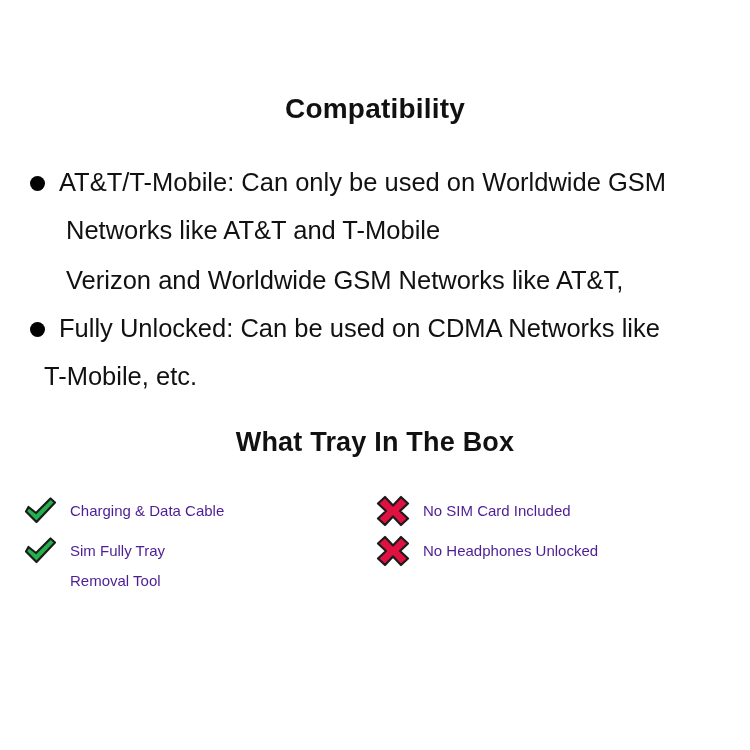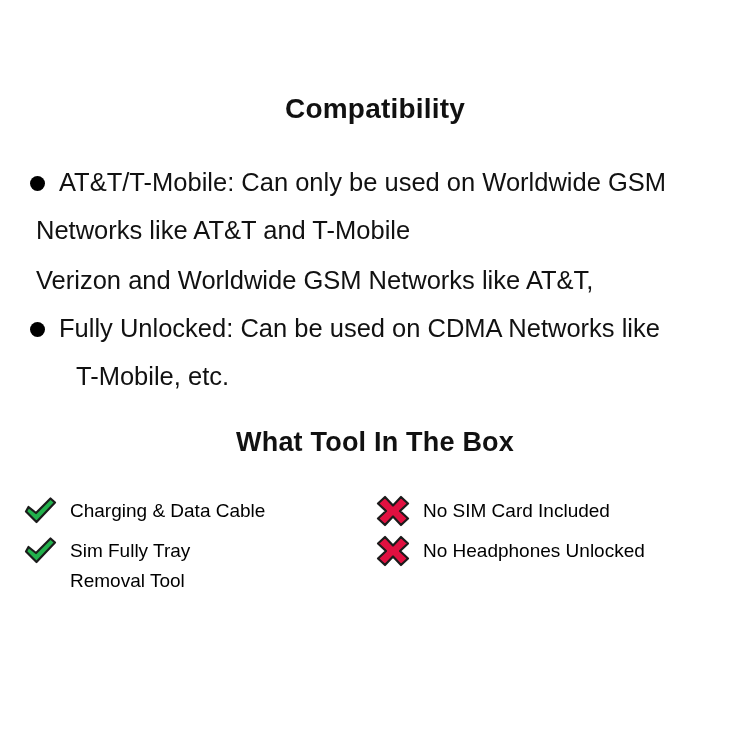--- a/index.html
+++ b/index.html
@@ -70,24 +70,24 @@
     top: 18px;
     width: 15px;
     height: 15px;
     background: #000000;
     border-radius: 50%;
   }
   .bullet-line .txt {
     margin-left: 31px;
   }
   .bullet-line.cont {
-    margin-left: 36px;
+    padding-left: 66px;
   }
   .bullet-line.cont2 {
-    padding-left: 76px;
+    padding-left: 44px;
   }
 
   
   .box-contents {
     position: absolute;
     top: 494px;
     left: 0;
     width: 750px;
   }
   .col {
@@ -109,23 +109,23 @@
     margin-right: 12px;
     position: relative;
     top: 0px;
   }
   .kv-icon svg {
     display: block;
     width: 36px;
     height: 34px;
   }
   .kv-label {
-    font-size: 19px;
+    font-size: 15px;
     line-height: 30px;
-    color: #000000;
+    color: #4c1d95;
     white-space: pre-line;
     padding-top: 2px;
   }
 </style>
 </head>
 <body>
 
 <div class="page">
 
   <div class="heading" id="heading-compatibility">Compatibility</div>
@@ -144,21 +144,21 @@
       <div class="bullet-line cont">Verizon and Worldwide GSM Networks like AT&amp;T,</div>
       <div class="bullet-line first">
         <span class="bullet-dot"></span>
         <span class="txt">Fully Unlocked: Can be used on CDMA Networks like</span>
       </div>
       <div class="bullet-line cont2">T-Mobile, etc.</div>
     </div>
 
   </div>
 
-  <div class="heading" id="heading-box">What Tool In The Box</div>
+  <div class="heading" id="heading-box">What Tray In The Box</div>
 
   <div class="box-contents">
 
     <div class="col col-left">
 
       <div class="kv-row">
         <span class="kv-icon">
           <svg viewBox="0 0 36 34" xmlns="http://www.w3.org/2000/svg">
             <path d="M4 17.5 L6.5 13 L14 19 L28.5 4.5 L33 8.5 L14.5 28 Z" fill="#22b14c" stroke="#1b1b1b" stroke-width="2.2" stroke-linejoin="round"></path>
           </svg>

